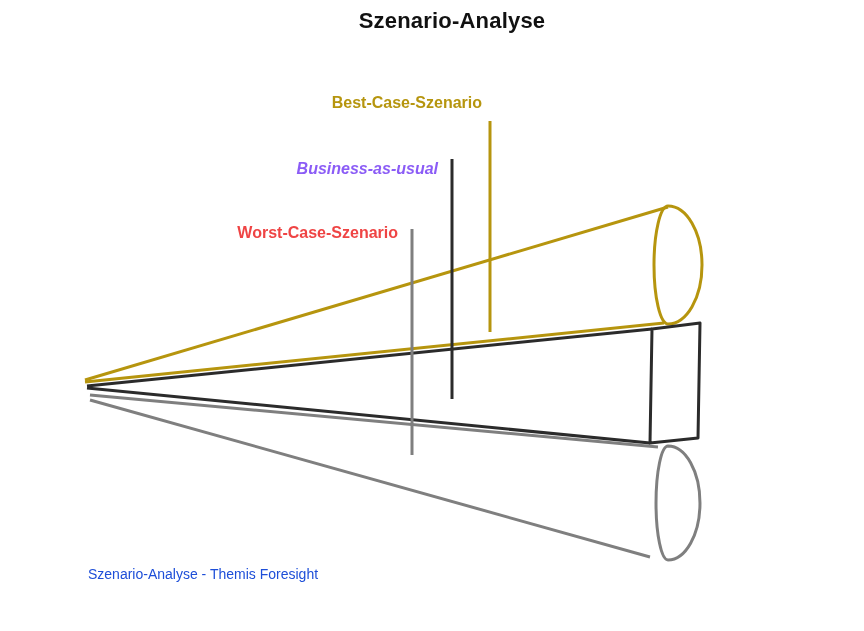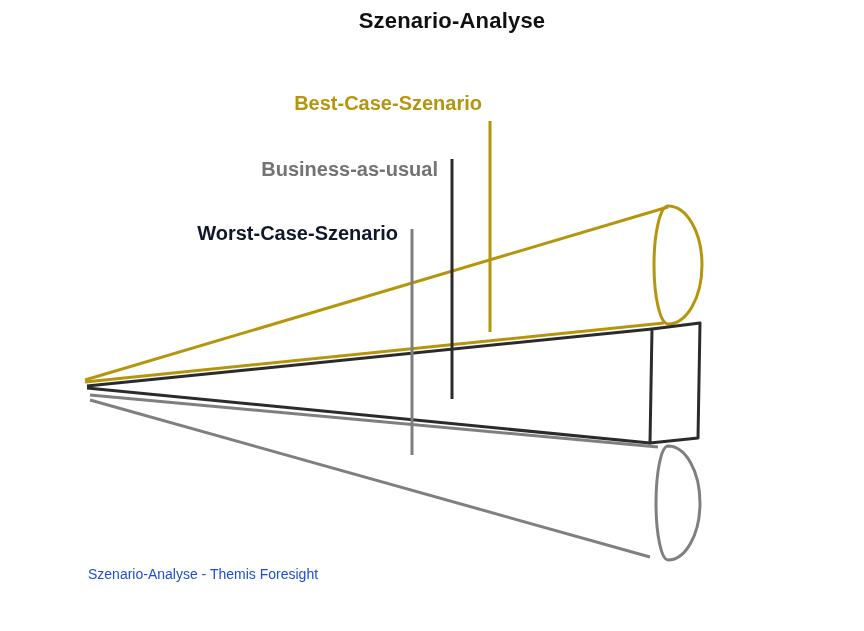--- a/index.html
+++ b/index.html
@@ -22,21 +22,21 @@
     width: 100%;
     margin: 0;
     text-align: center;
     font-size: 22px;
     font-weight: bold;
     letter-spacing: 0.2px;
     padding-left: 20px;
   }
   .scenario-label {
     position: absolute;
-    font-size: 20px;
+    font-size: 16px;
     font-weight: bold;
     white-space: nowrap;
     line-height: 22px;
   }
   .label-best  { top: 92px;  right: 382px; }
   .label-bau   { top: 158px; right: 426px; }
   .label-worst { top: 222px; right: 466px; }
   .footer {
     position: absolute;
     top: 566px;
@@ -55,23 +55,23 @@
 </style>
 </head>
 <body>
 
 <div class="canvas">
 
   <h1 class="title" style="color: rgb(17, 17, 17);">Szenario-Analyse</h1>
 
   <div class="scenario-label label-best" style="color: rgb(182, 149, 14);">Best-Case-Szenario</div>
 
-  <div class="scenario-label label-bau" style="color: #737373;">Business-as-usual</div>
+  <div class="scenario-label label-bau" style="color: #8b5cf6; font-style: italic;">Business-as-usual</div>
 
-  <div class="scenario-label label-worst" style="color: #0f172a;">Worst-Case-Szenario</div>
+  <div class="scenario-label label-worst" style="color: #ef4444;">Worst-Case-Szenario</div>
 
   <svg class="diagram-svg" viewBox="0 0 864 631">
 
     <g>
       <path d="M 90 395 L 658 447" fill="none" stroke-width="3" stroke="#7F7F7F"></path>
       <path d="M 90 400 L 650 557" fill="none" stroke-width="3" stroke="#7F7F7F"></path>
       <path d="M 668 446 A 32 57 0 0 1 668 560 A 12 57 0 0 1 668 446" fill="none" stroke-width="3" stroke="#7F7F7F"></path>
     </g>
 
     <g>

